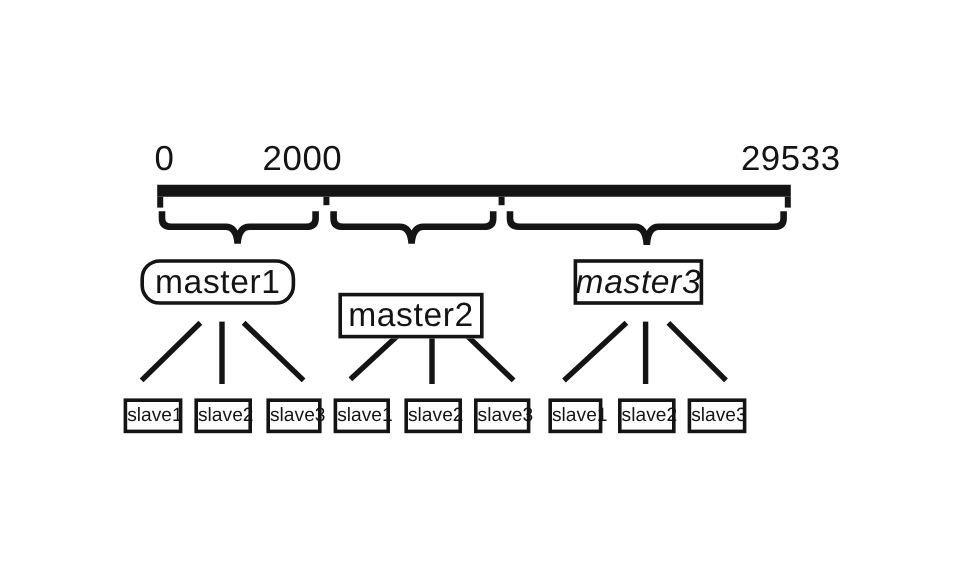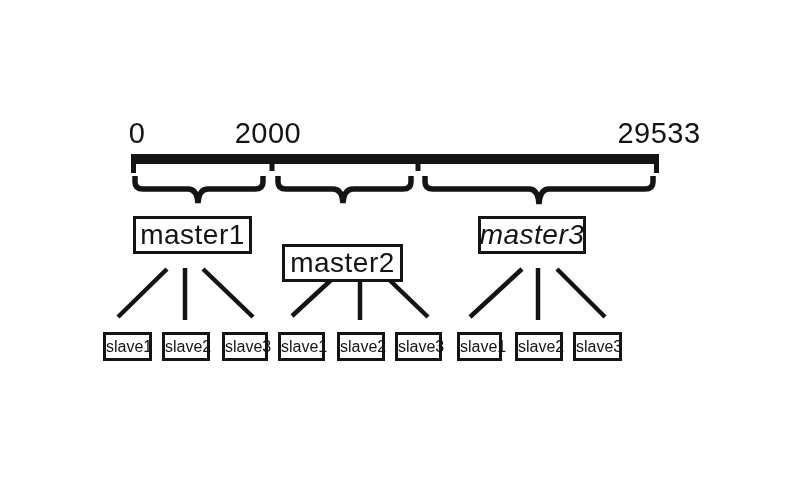--- a/index.html
+++ b/index.html
@@ -84,24 +84,24 @@
       <path d="M360,268 V320" stroke-width="4.5"></path>
       <path d="M378,269 L428,317" stroke-width="4.5"></path>
 
       <path d="M522,269 L470,317" stroke-width="4.5"></path>
       <path d="M538,268 V320" stroke-width="4.5"></path>
       <path d="M557,269 L605,317" stroke-width="4.5"></path>
     </g>
   </svg>
 
   <span class="num-label" style="left:123px; width:28px;">0</span>
-  <span class="num-label" style="left:218px; width:100px;">2000</span>
+  <span class="num-label" style="left:202px; width:100px;">2000</span>
   <span class="num-label" style="left:609px; width:100px;">29533</span>
 
-  <div class="master-box" style="left:133px; width:119px;">
+  <div class="master-box" style="left:117px; width:129px;border-radius:16px;">
     <span>master1</span>
   </div>
   <div class="master-box" style="left:282px; width:121px;margin-top:28px;">
     <span>master2</span>
   </div>
   <div class="master-box" style="left:478px; width:108px;font-style:italic;">
     <span>master3</span>
   </div>
 
   <div class="slave-box" style="left:103px; width:49px;">

